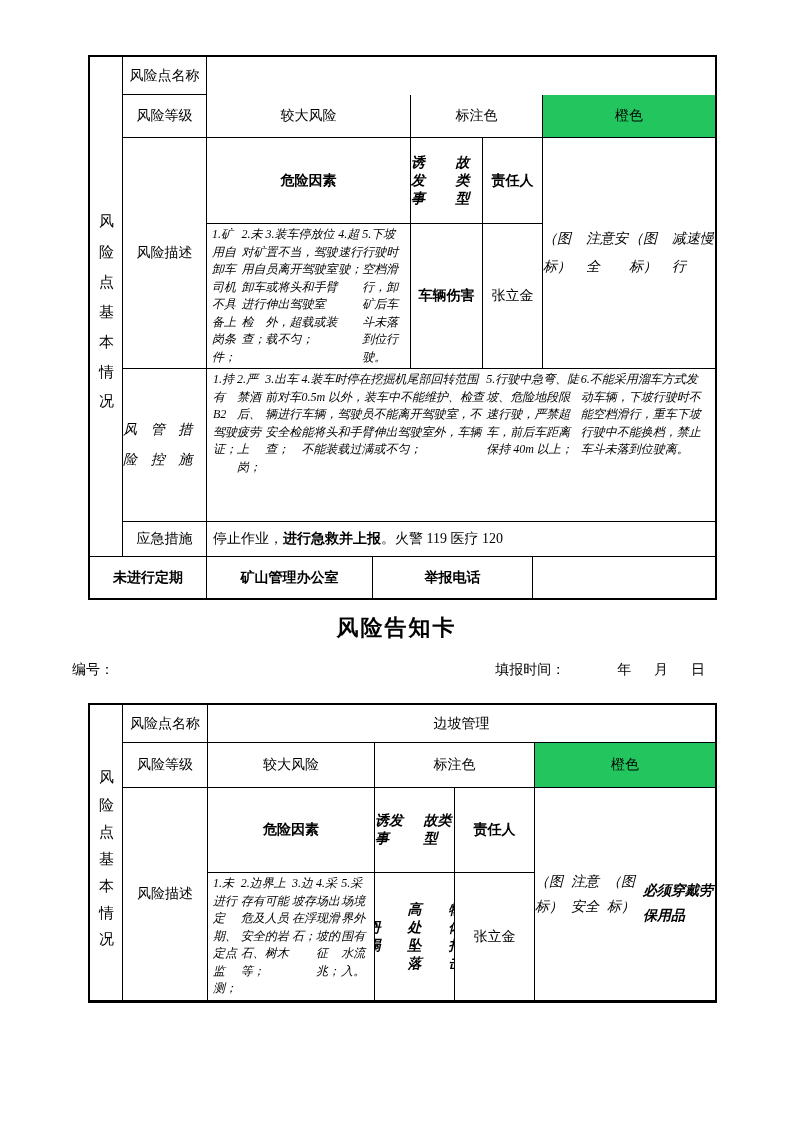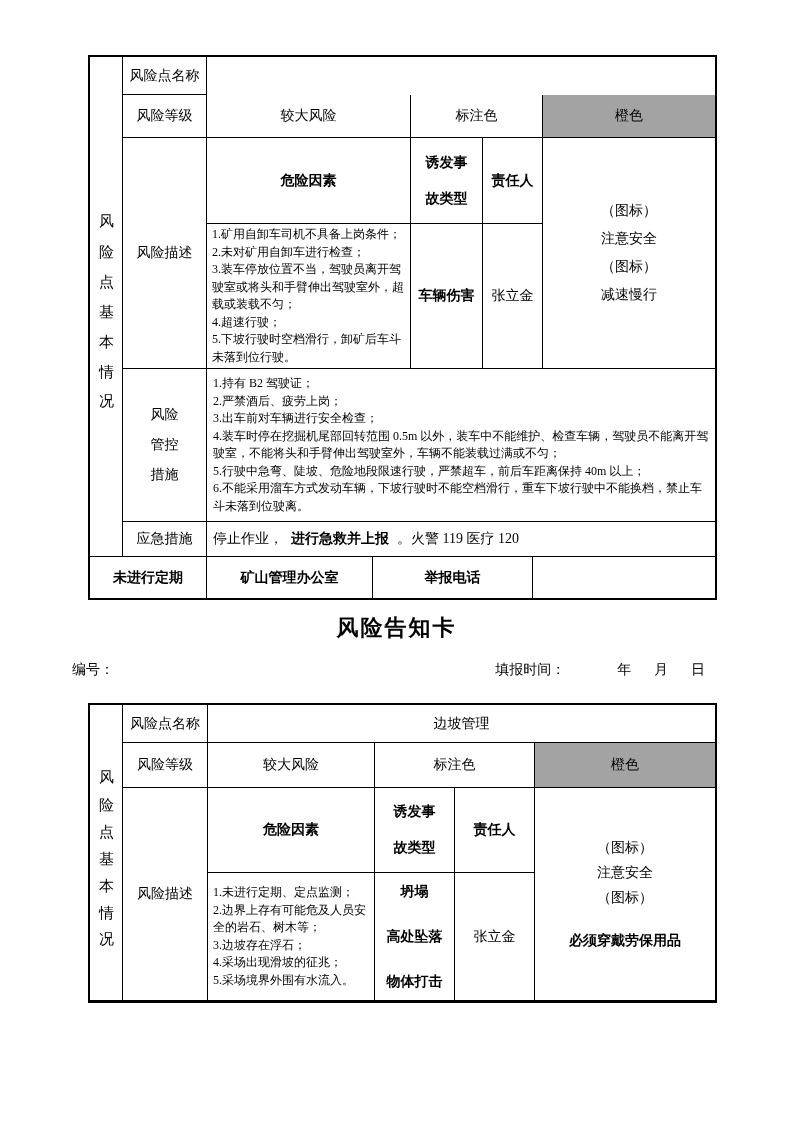--- a/index.html
+++ b/index.html
@@ -17,21 +17,21 @@
     grid-template-rows:38px 43px 86px 145px 153px 35px 41px;}
   #card2{top:703px;width:629px;height:300px;
     grid-template-columns:33px 85px 167px 80px 80px 180px;
     grid-template-rows:38px 45px 85px 128px;}
   .c{border-right:1px solid #000;border-bottom:1px solid #000;
      display:flex;align-items:center;justify-content:center;
      font-size:14px;box-sizing:border-box;overflow:hidden;}
   .nr{border-right:none;}
   .nb{border-bottom:none;}
   .left{justify-content:flex-start;text-align:left;}
-  .col{flex-direction:column;}
+  .col{flex-direction:row;font-style:italic;}
   .hei{font-family:"Liberation Sans", sans-serif;font-weight:bold;}
   .side-cell{padding:0;}
   .side-text{
     writing-mode:vertical-lr;text-orientation:upright;
     font-size:15px;letter-spacing:30px;line-height:33px;
   }
   #card2 .side-text{letter-spacing:27px;}
   .small{font-size:12px;line-height:17.5px;}
   .desc-cell{padding:2px 5px;}
   .measures-cell{padding:2px 6px;}
@@ -53,21 +53,21 @@
   }
   .meta-row{
     position:absolute;top:661px;left:72px;width:633px;display:flex;
     justify-content:space-between;align-items:center;
     font-family:"Liberation Sans", sans-serif;font-size:14px;text-align:center;
   }
   .meta-right span{display:inline-block;}
   .meta-year{margin-left:48px;}
   .meta-month{margin-left:19px;}
   .meta-day{margin-left:19px;}
-  .orange{background:#a3a3a3;}
+  .orange{background:#22c55e;}
   .mgmt-label{line-height:30px;}
 </style>
 </head>
 <body>
 
 <div id="card1" class="card">
 
   <div class="c side-cell" style="grid-column:1;grid-row:1/7;">
     <span class="side-text">风险点基本情况</span>
   </div>
@@ -111,21 +111,21 @@
   <div class="c nr col left measures-cell small" style="grid-column:3/7;grid-row:5;align-items:flex-start;justify-content:center;">
     <div>1.持有 B2 驾驶证；</div>
     <div>2.严禁酒后、疲劳上岗；</div>
     <div>3.出车前对车辆进行安全检查；</div>
     <div>4.装车时停在挖掘机尾部回转范围 0.5m 以外，装车中不能维护、检查车辆，驾驶员不能离开驾驶室，不能将头和手臂伸出驾驶室外，车辆不能装载过满或不匀；</div>
     <div>5.行驶中急弯、陡坡、危险地段限速行驶，严禁超车，前后车距离保持 40m 以上；</div>
     <div>6.不能采用溜车方式发动车辆，下坡行驶时不能空档滑行，重车下坡行驶中不能换档，禁止车斗未落到位驶离。</div>
   </div>
 
   <div class="c" style="grid-column:2;grid-row:6;">应急措施</div>
-  <div class="c nr left emg-cell" style="grid-column:3/7;grid-row:6;gap:8px;">
+  <div class="c nr left emg-cell" style="grid-column:3/7;grid-row:6;">
     <span>停止作业，</span>
       <span class="hei">进行急救并上报</span>
       <span>。火警 119 医疗 120</span>
   </div>
 
   <div class="c nr nb" style="grid-column:1/7;grid-row:7;padding:0;">
     <div class="bottom-row">
       <div class="bt1 hei">未进行定期</div>
       <div class="bt2 hei">矿山管理办公室</div>
       <div class="bt3 hei">举报电话</div>

